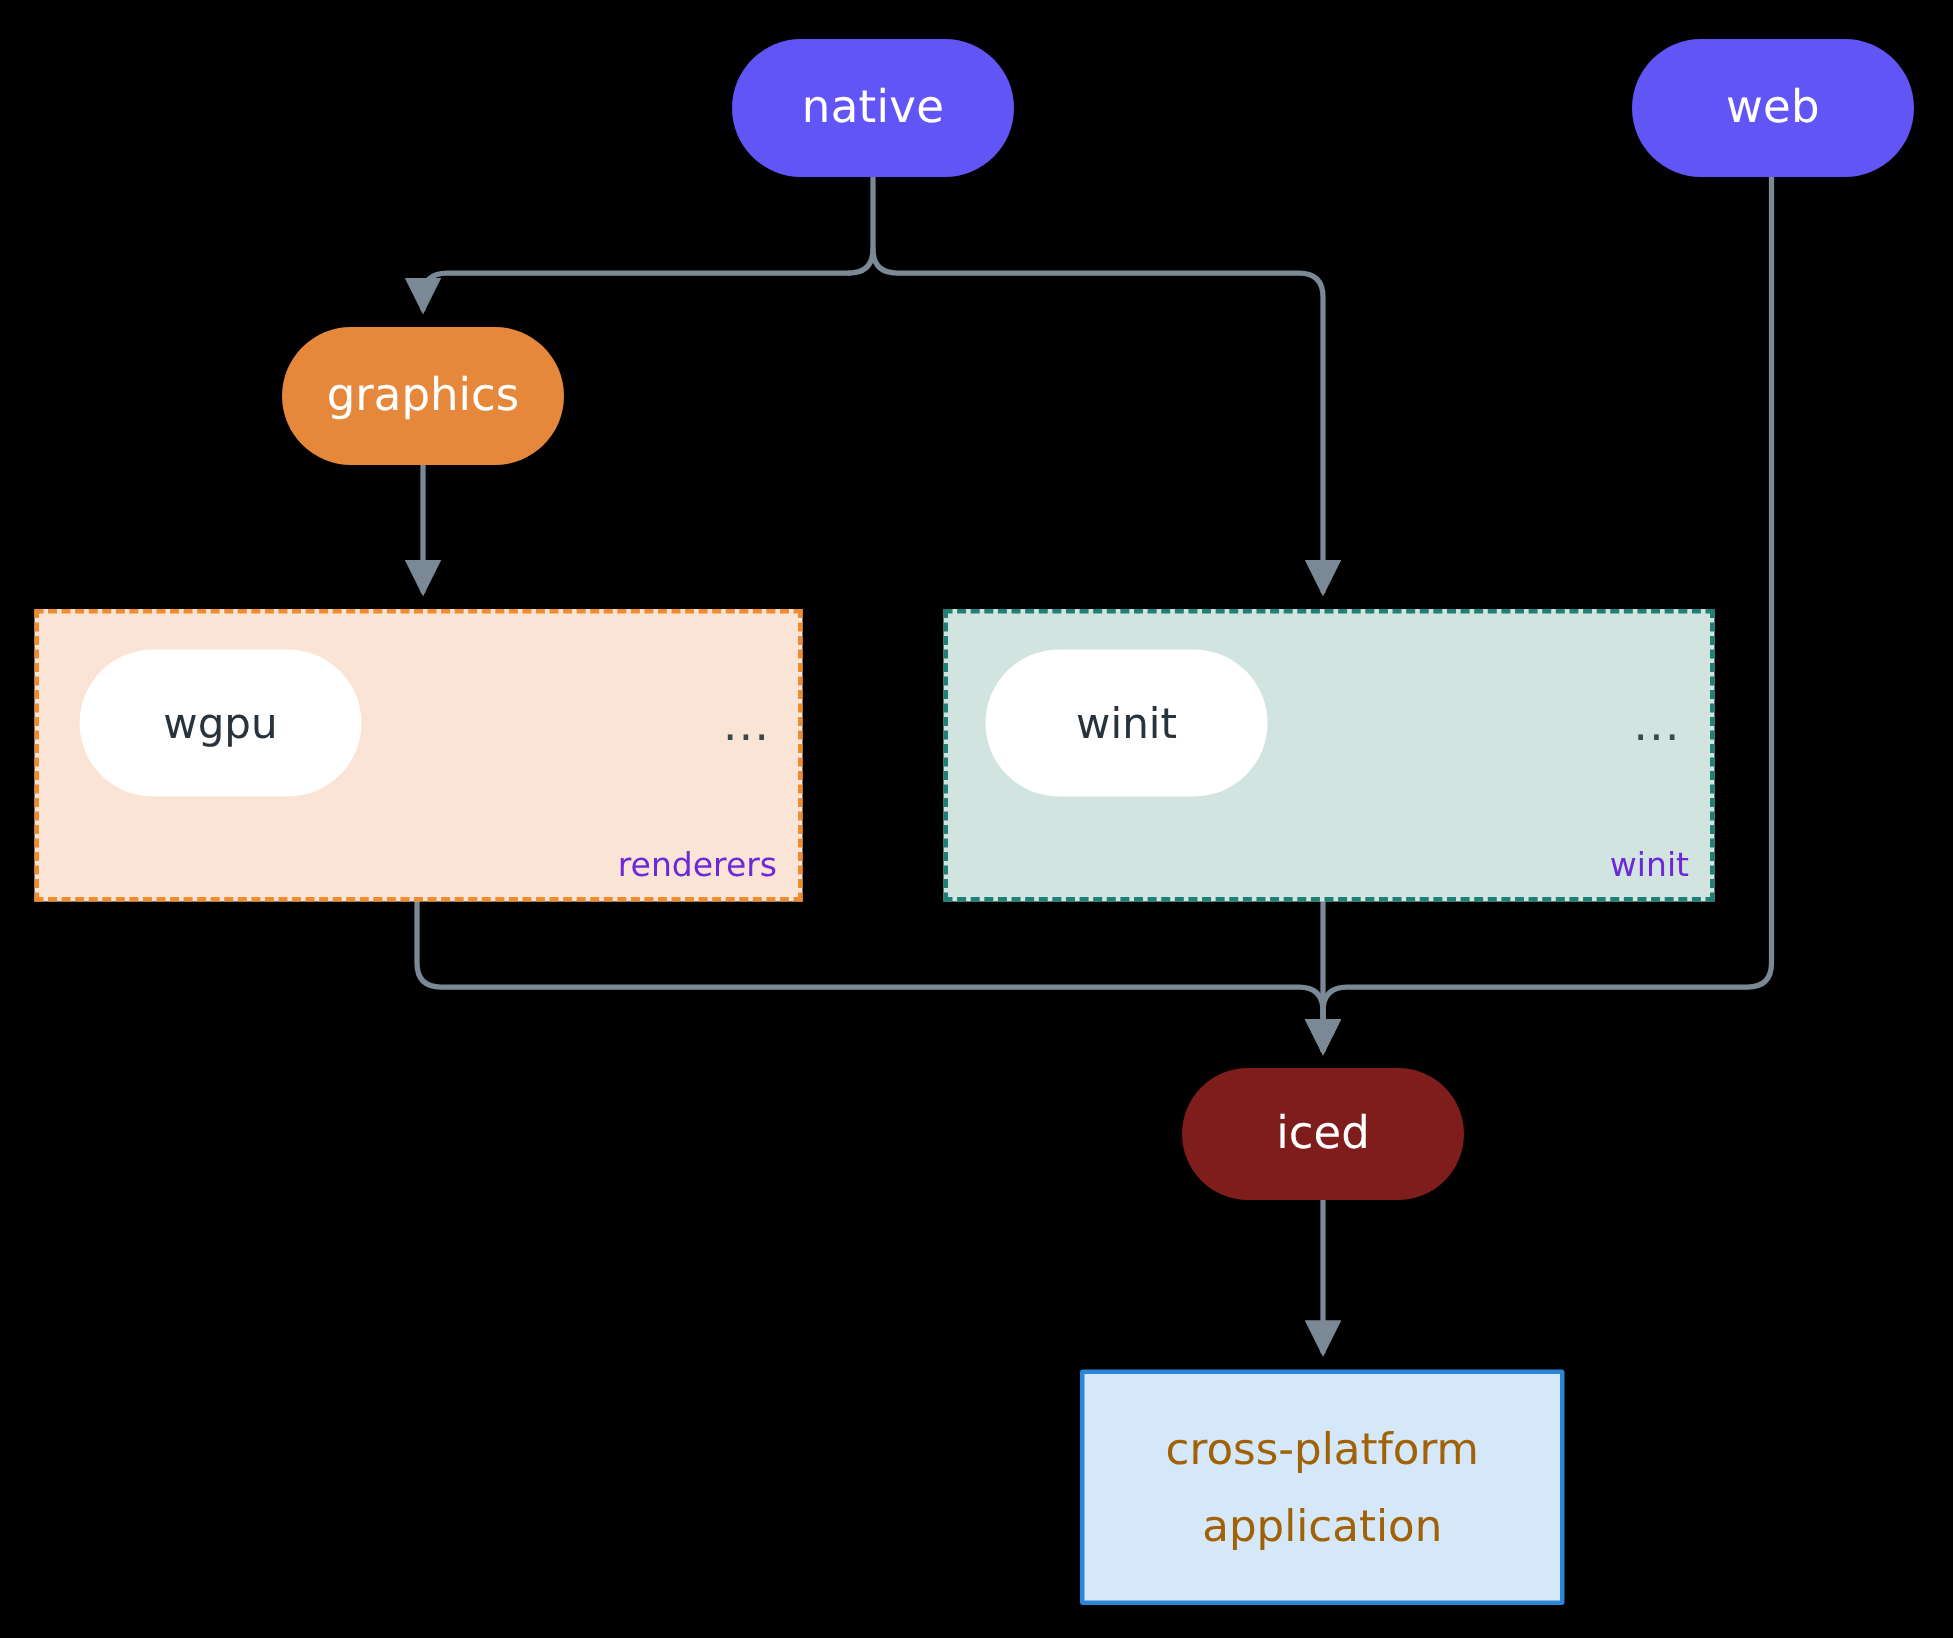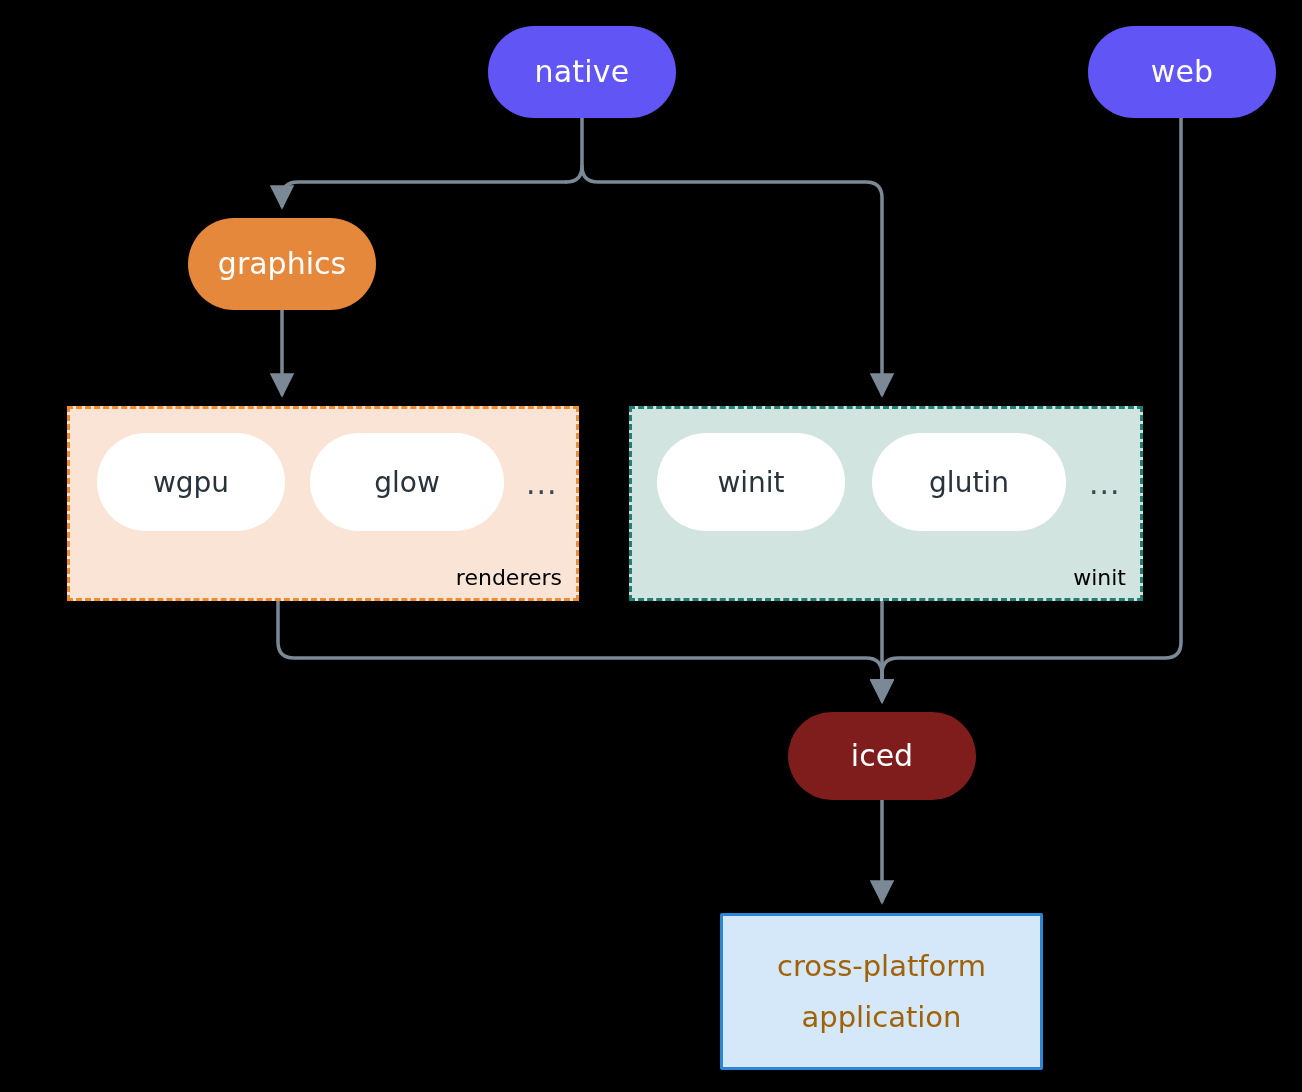--- a/index.html
+++ b/index.html
@@ -76,33 +76,32 @@
 
   
   .group {
     position: absolute;
     box-sizing: border-box;
   }
   .group-renderers {
     left: 23px; top: 406px; width: 512px; height: 195px;
     background: #fae4d6;
     border: 3px dashed #f08c2e;
-    margin-left: 44px;
   }
   .group-shells {
     left: 629px; top: 406px; width: 514px; height: 195px;
     background: #d2e4e0;
     border: 3px dashed #1f8075;
   }
   .group-label {
     position: absolute;
     right: 14px;
     bottom: 8px;
     font-size: 22px;
-    color: #000000;
+    color: #6d28d9;
     white-space: nowrap;
   }
   .inner-pill {
     position: absolute;
     display: flex;
     align-items: center;
     justify-content: center;
     background: #ffffff;
     border-radius: 999px;
     color: #28333c;
@@ -165,33 +164,27 @@
   </div>
 
   <div class="node pill-top node-web">
     <span>web</span>
   </div>
 
   <div class="group group-renderers">
     <div class="inner-pill pill-wgpu">
       <span>wgpu</span>
     </div>
-    <div class="inner-pill pill-glow">
-      <span>glow</span>
-    </div>
     <span class="ellipsis dots-rend">...</span>
     <span class="group-label">renderers</span>
   </div>
 
   <div class="group group-shells">
     <div class="inner-pill pill-winit">
       <span>winit</span>
-    </div>
-    <div class="inner-pill pill-glutin">
-      <span>glutin</span>
     </div>
     <span class="ellipsis dots-shell">...</span>
     <span class="group-label">winit</span>
   </div>
 
   <div class="node node-iced">
     <span>iced</span>
   </div>
 
   <div class="node node-app">

